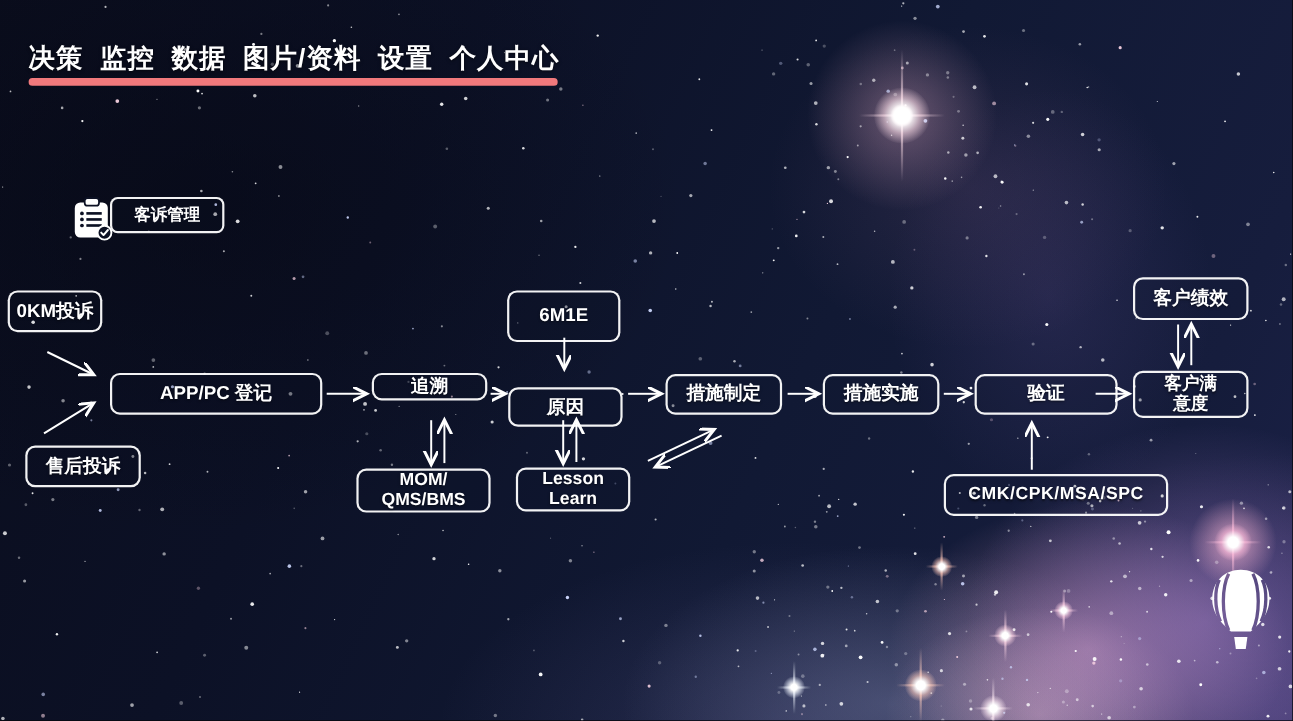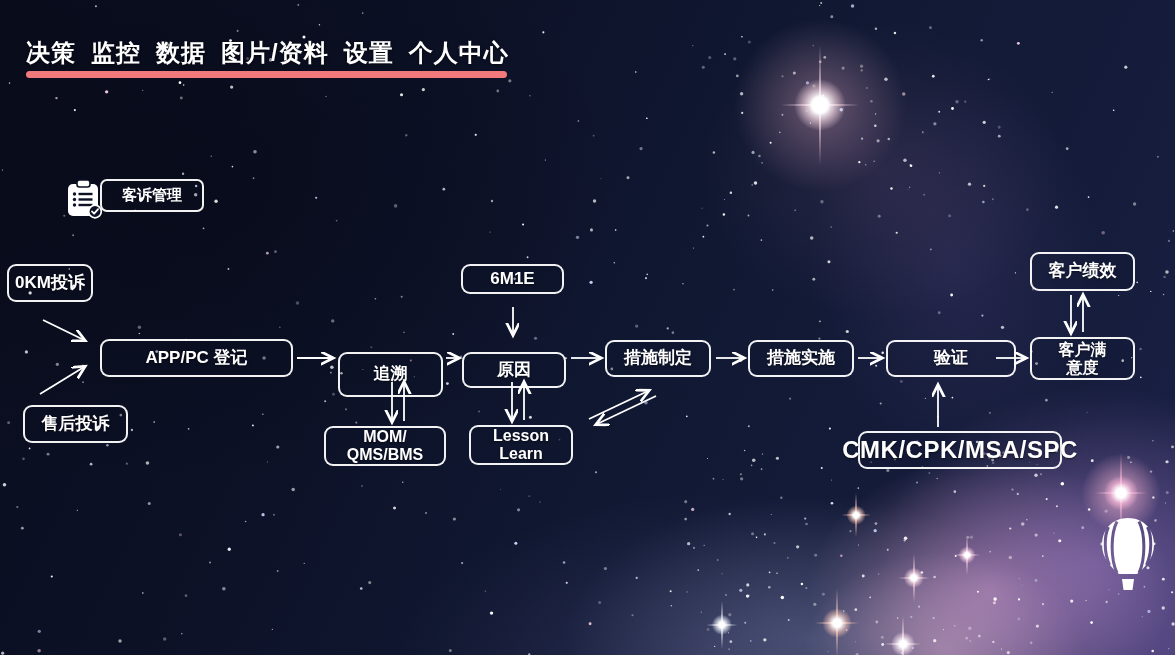--- a/index.html
+++ b/index.html
@@ -37,21 +37,21 @@
       border:2px solid rgba(255,255,255,.95);border-radius:7px;color:#fff;
       font-weight:bold;font-size:15px;display:flex;align-items:center;justify-content:center;
       box-sizing:border-box;background:rgba(12,18,40,.15);}
   
   .node{position:absolute;border:2px solid rgba(255,255,255,.95);border-radius:9px;
       color:#fff;font-weight:bold;font-size:17px;line-height:1.1;text-align:center;
       display:flex;flex-direction:column;align-items:center;justify-content:center;
       box-sizing:border-box;background:rgba(12,18,40,.15);
       text-shadow:0 1px 2px rgba(0,0,0,.55);}
   .node.small{font-size:16px;}
-  .node.wide{font-size:24px;letter-spacing:.5px;}
+  .node.wide{font-size:16px;letter-spacing:.5px;}
   
   .flare{position:absolute;transform:translate(-50%,-50%);pointer-events:none;}
   .flare .core{position:absolute;transform:translate(-50%,-50%);border-radius:50%;}
   .flare .v,.flare .h{position:absolute;transform:translate(-50%,-50%);}
   .balloon{position:absolute;left:1099px;top:517px;}
   .clip-icon{position:absolute;left:0;top:0;}
 </style>
 </head>
 <body>
 
@@ -657,24 +657,24 @@
 
   <div class="node" style="left:7px;top:264px;width:86px;height:38px">
     <span>0KM投诉</span>
     </div>
   <div class="node" style="left:23px;top:405px;width:105px;height:38px">
     <span>售后投诉</span>
     </div>
   <div class="node" style="left:100px;top:339px;width:193px;height:38px">
     <span>APP/PC 登记</span>
     </div>
-  <div class="node" style="left:338px;top:352px;width:105px;height:45px">
+  <div class="node" style="left:338px;top:339px;width:105px;height:25px">
     <span>追溯</span>
     </div>
-  <div class="node" style="left:461px;top:264px;width:103px;height:30px">
+  <div class="node" style="left:461px;top:264px;width:103px;height:47px">
     <span>6M1E</span>
     </div>
   <div class="node" style="left:462px;top:352px;width:104px;height:36px">
     <span>原因</span>
     </div>
   <div class="node" style="left:605px;top:340px;width:106px;height:37px">
     <span>措施制定</span>
     </div>
   <div class="node" style="left:748px;top:340px;width:106px;height:37px">
     <span>措施实施</span>

